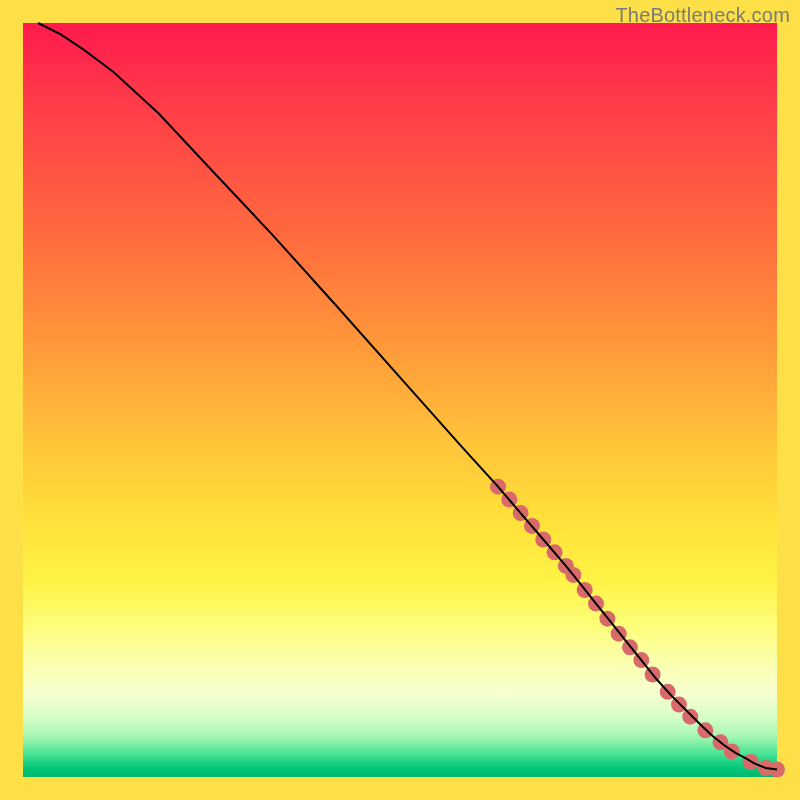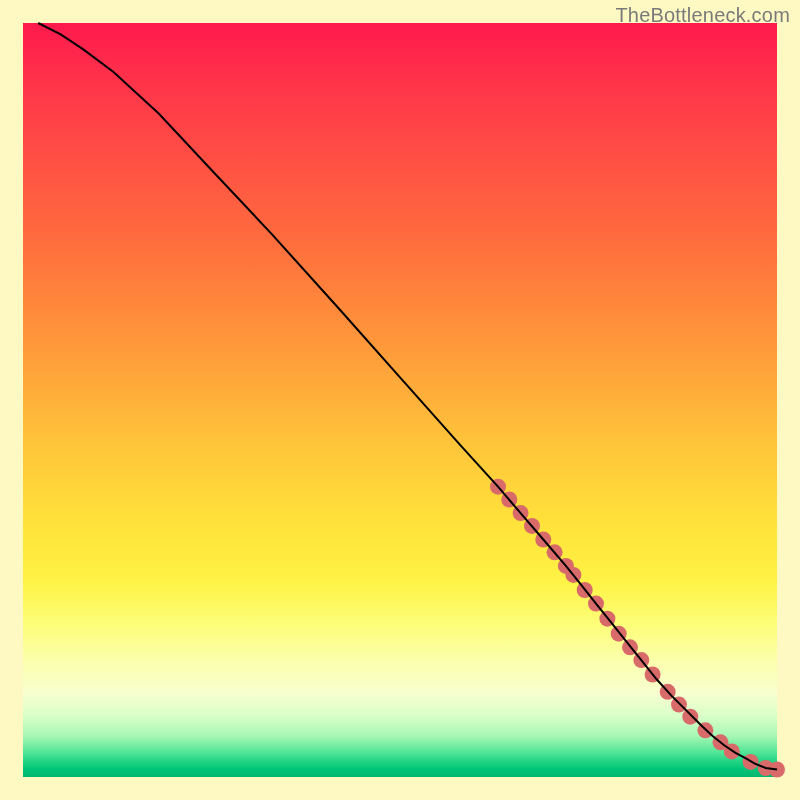--- a/index.html
+++ b/index.html
@@ -9,21 +9,21 @@
     height: 800px;
     background: #000;
     overflow: hidden;
   }
   .frame {
     position: absolute;
     left: 0;
     top: 0;
     width: 800px;
     height: 800px;
-    background: #fef9c3;
+    background: #fde047;
   }
   .plot {
     position: absolute;
     left: 23px;
     top: 23px;
     width: 754px;
     height: 754px;
     
     background: linear-gradient(
       to bottom,

